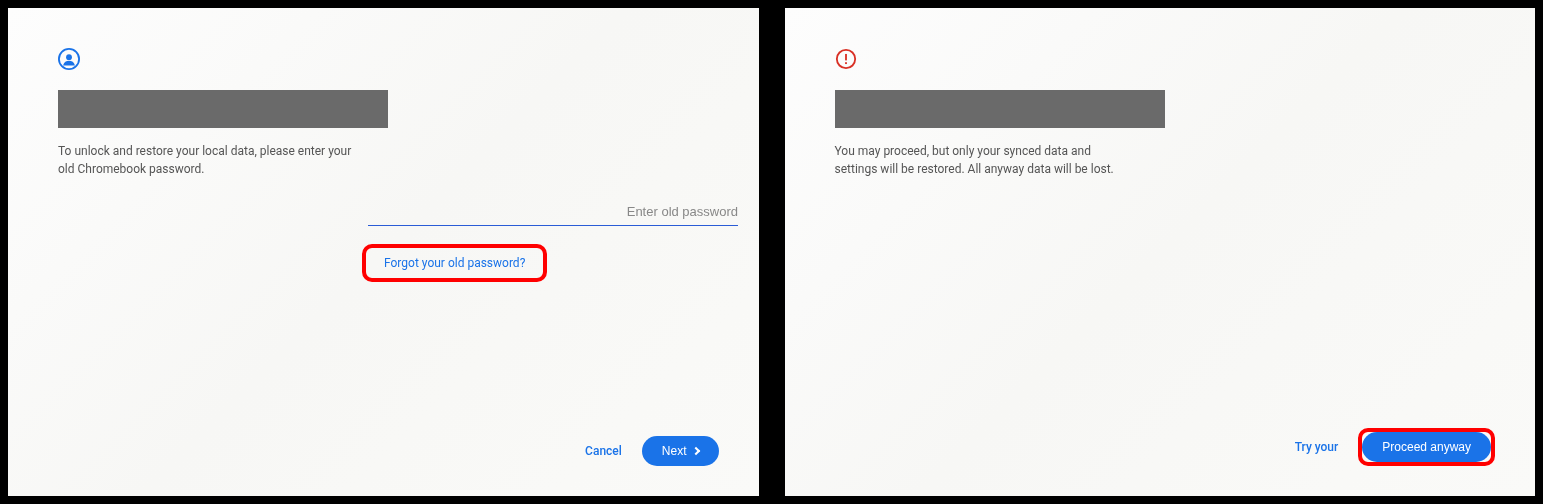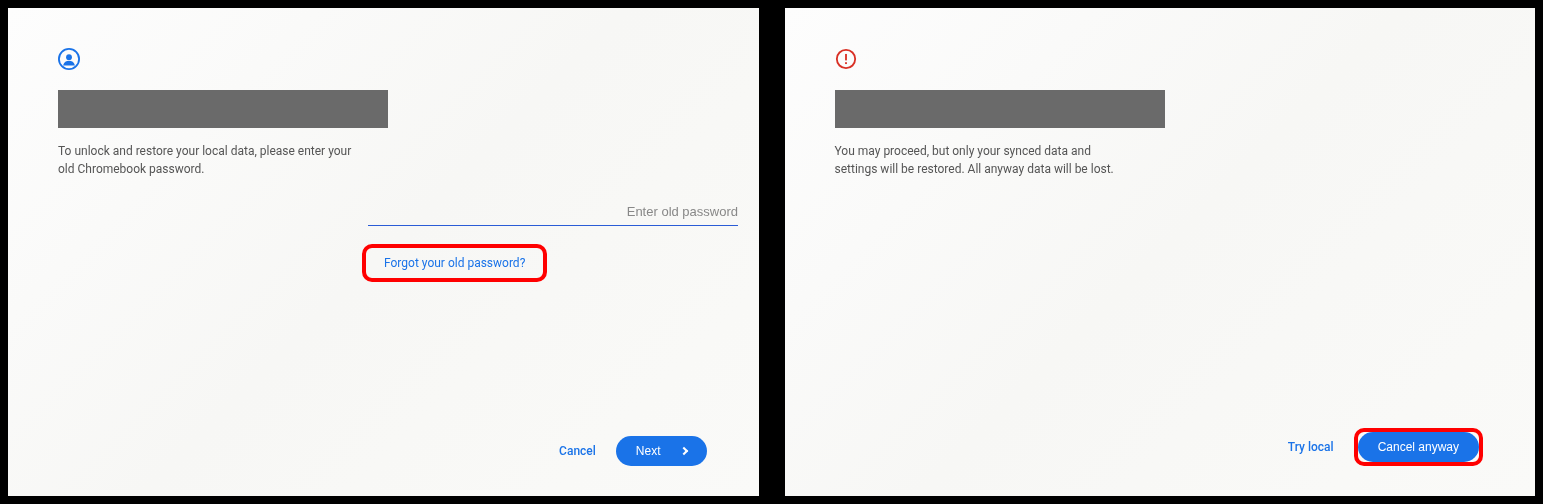--- a/index.html
+++ b/index.html
@@ -74,21 +74,21 @@
       display: inline-block;
       cursor: pointer;
     }
     .highlight-box {
       border: 4px solid #ff0000;
       border-radius: 10px;
       display: inline-block;
     }
     .footer {
       position: absolute;
-      right: 52px;
+      right: 40px;
       bottom: 30px;
       display: flex;
       align-items: center;
       gap: 20px;
     }
     .link-btn {
       color: #1a73e8;
       font-size: 12px;
       font-weight: 500;
       cursor: pointer;
@@ -97,21 +97,21 @@
       background: #1a73e8;
       color: #fff;
       border: none;
       border-radius: 20px;
       padding: 8px 20px;
       font-size: 12px;
       font-weight: 500;
       cursor: pointer;
       display: flex;
       align-items: center;
-      gap: 20px;
+      gap: 6px;
     }
     .chevron {
       display: inline-block;
       width: 6px;
       height: 6px;
       border-right: 2px solid #fff;
       border-top: 2px solid #fff;
       transform: rotate(45deg);
     }
   </style>
@@ -150,21 +150,21 @@
     <div class="icon-circle">
       <svg width="22" height="22" viewBox="0 0 24 24">
         <circle cx="12" cy="12" r="10" fill="none" stroke="#d93025" stroke-width="2"></circle>
         <rect x="11" y="6.5" width="2" height="7" fill="#d93025"></rect>
         <rect x="11" y="15.5" width="2" height="2" fill="#d93025"></rect>
       </svg>
     </div>
     <div class="redacted-bar"></div>
     <p class="body-text">You may proceed, but only your synced data and settings will be restored. All anyway data will be lost.</p>
     <div class="footer">
-      <span class="link-btn">Try local</span>
+      <span class="link-btn">Try your</span>
       <span class="highlight-box">
         <button class="primary-btn">
-          <span>Cancel anyway</span>
+          <span>Proceed anyway</span>
         </button>
       </span>
     </div>
   </div>
 </div>
 
 </body></html>

